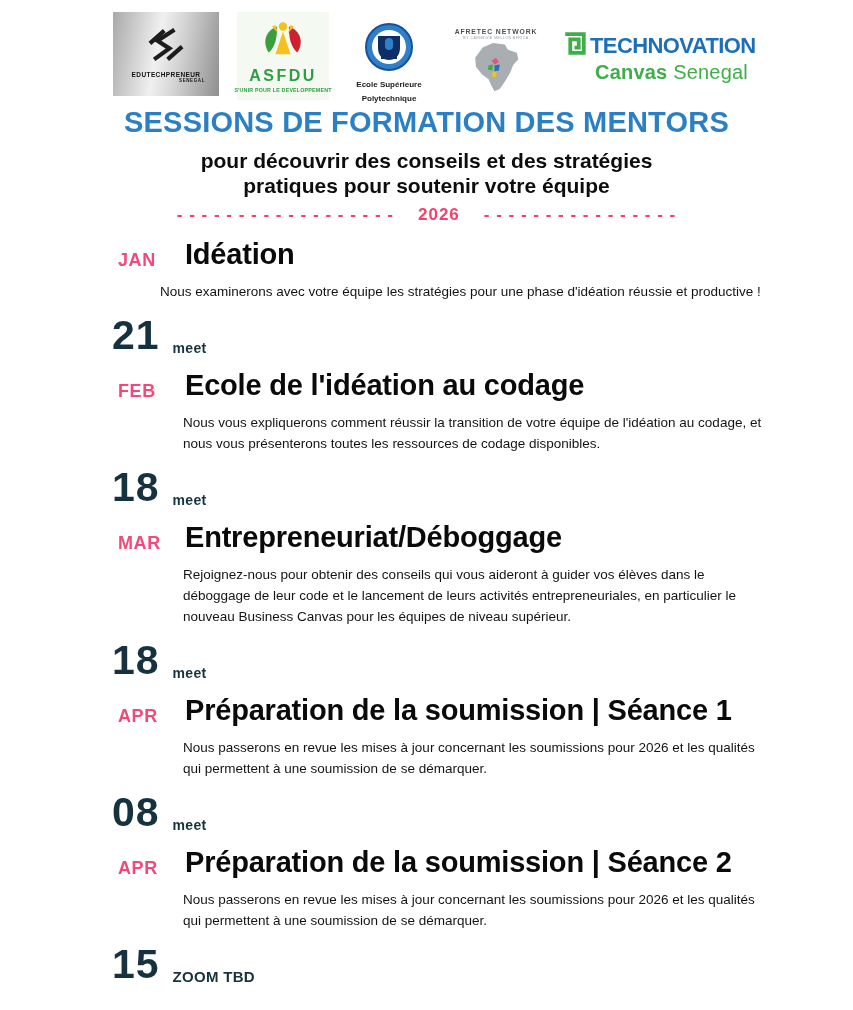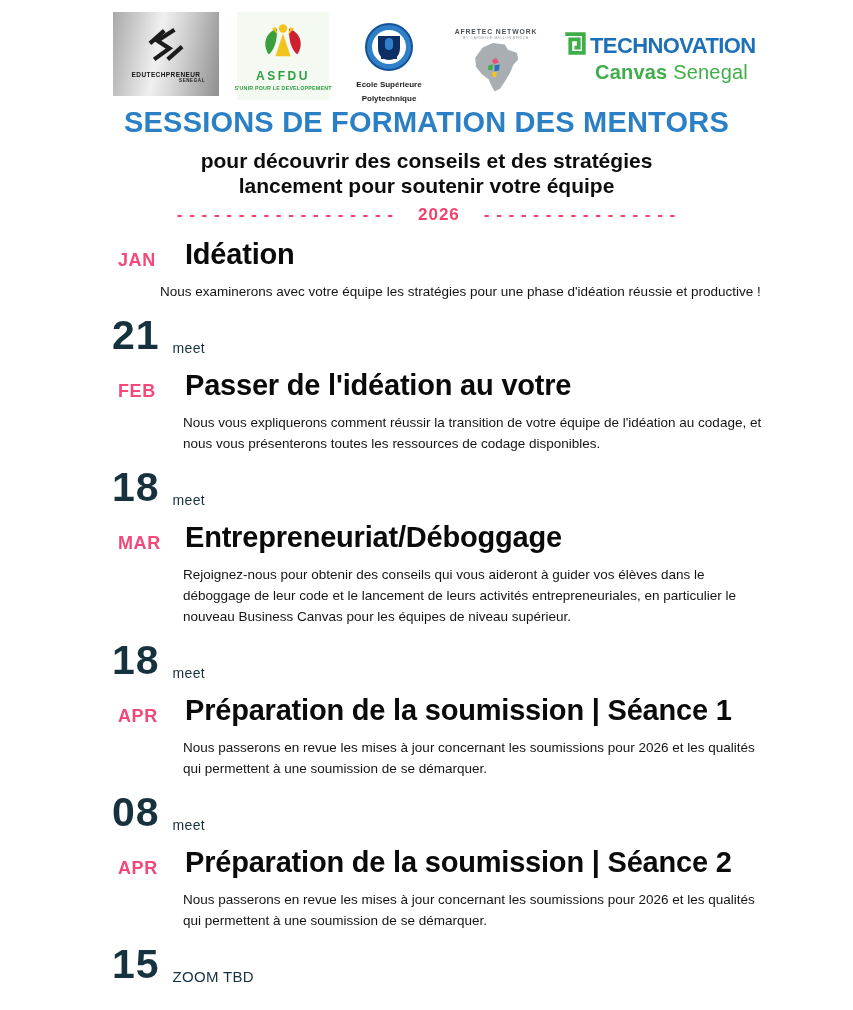--- a/index.html
+++ b/index.html
@@ -16,21 +16,21 @@
     background:linear-gradient(100deg,#a9a9a9 0%,#f0f0f0 42%,#d6d6d6 60%,#8f8f8f 100%);
     display:flex; flex-direction:column; align-items:center; justify-content:center;
   }
   .edu-name { font-size:6.5px; font-weight:bold; color:#141414; letter-spacing:0.4px; margin-top:3px; }
   .edu-sub  { font-size:4.5px; font-weight:bold; color:#141414; letter-spacing:0.6px; align-self:flex-end; margin-right:14px; }
 
   .logo-asfdu {
     width:92px; height:88px; flex:none; background:#f4f9f2;
     display:flex; flex-direction:column; align-items:center; justify-content:center;
   }
-  .asfdu-name { color:#2f9e41; font-weight:bold; font-size:12px; letter-spacing:2.5px; margin-top:2px; }
+  .asfdu-name { color:#2f9e41; font-weight:bold; font-size:16px; letter-spacing:2.5px; margin-top:2px; }
   .asfdu-tag  { color:#2f9e41; font-size:5.3px; font-weight:bold; letter-spacing:0.2px; margin-top:2px; white-space:nowrap; }
 
   .logo-esp { width:84px; flex:none; display:flex; flex-direction:column; align-items:center; padding-top:10px; }
   .esp-text { font-size:8px; font-weight:bold; color:#1c1c1c; text-align:center; line-height:10px; margin-top:4px; }
 
   .logo-afretec { width:94px; flex:none; display:flex; flex-direction:column; align-items:center; padding-top:16px; }
   .afretec-name { font-size:6.8px; font-weight:bold; color:#4a4f54; letter-spacing:0.9px; white-space:nowrap; }
   .afretec-sub  { font-size:3.5px; color:#9aa0a5; letter-spacing:0.5px; margin-top:1px; }
 
   .logo-tech { flex:none; padding-top:18px; }
@@ -66,21 +66,21 @@
   .session-title {
     font-size:29px; font-weight:bold; color:#0a0a0a; line-height:34px; letter-spacing:-0.2px; white-space:nowrap;
   }
   .session-desc { margin:10px 0 0 183px; font-size:13.5px; color:#141414; line-height:21px; }
   .session-desc .desc-line { white-space:nowrap; }
   .session:first-child .session-desc { margin-left:160px; }
   .date-row { margin:12px 0 0 112px; display:flex; align-items:flex-end; gap:13px; }
   .date-num {
     font-size:41px; font-weight:bold; color:#16323e; line-height:42px; letter-spacing:1px;
   }
-  .date-platform { font-size:14px; font-weight:normal; color:#16323e; letter-spacing:0.3px; }
+  .date-platform { font-size:14px; font-weight:bold; color:#16323e; letter-spacing:0.3px; }
   .session:last-child .date-platform { font-size:15px; }
 </style>
 </head>
 <body>
 
 <div class="logo-strip">
 
   <div class="logo-edutech">
     <span>
       <svg width="44" height="38" viewBox="0 0 52 44">
@@ -150,21 +150,21 @@
     <div class="tech-row2">
       <span class="tech-girls">Canvas</span> <span class="tech-senegal">Senegal</span>
     </div>
   </div>
 </div>
 
 <div class="main-title">SESSIONS DE FORMATION DES MENTORS</div>
 
 <div class="subtitle">
   <div>pour découvrir des conseils et des stratégies</div>
-  <div>lancement pour soutenir votre équipe</div>
+  <div>pratiques pour soutenir votre équipe</div>
 </div>
 
 <div class="divider">
   <span>- - - - - - - - - - - - - - - - - -</span><span class="year">2026</span><span>- - - - - - - - - - - - - - - -</span>
 </div>
 
 <div class="sessions">
 
   <div class="session">
     <div class="session-head">
@@ -176,21 +176,21 @@
     </div>
     <div class="date-row">
       <span class="date-num">21</span>
       <span class="date-platform">meet</span>
     </div>
   </div>
 
   <div class="session">
     <div class="session-head">
       <span class="session-month">FEB</span>
-      <span class="session-title">Passer de l'idéation au votre</span>
+      <span class="session-title">Ecole de l'idéation au codage</span>
     </div>
     <div class="session-desc">
       <div class="desc-line">Nous vous expliquerons comment réussir la transition de votre équipe de l'idéation au codage, et</div>
       <div class="desc-line">nous vous présenterons toutes les ressources de codage disponibles.</div>
     </div>
     <div class="date-row">
       <span class="date-num">18</span>
       <span class="date-platform">meet</span>
     </div>
   </div>

